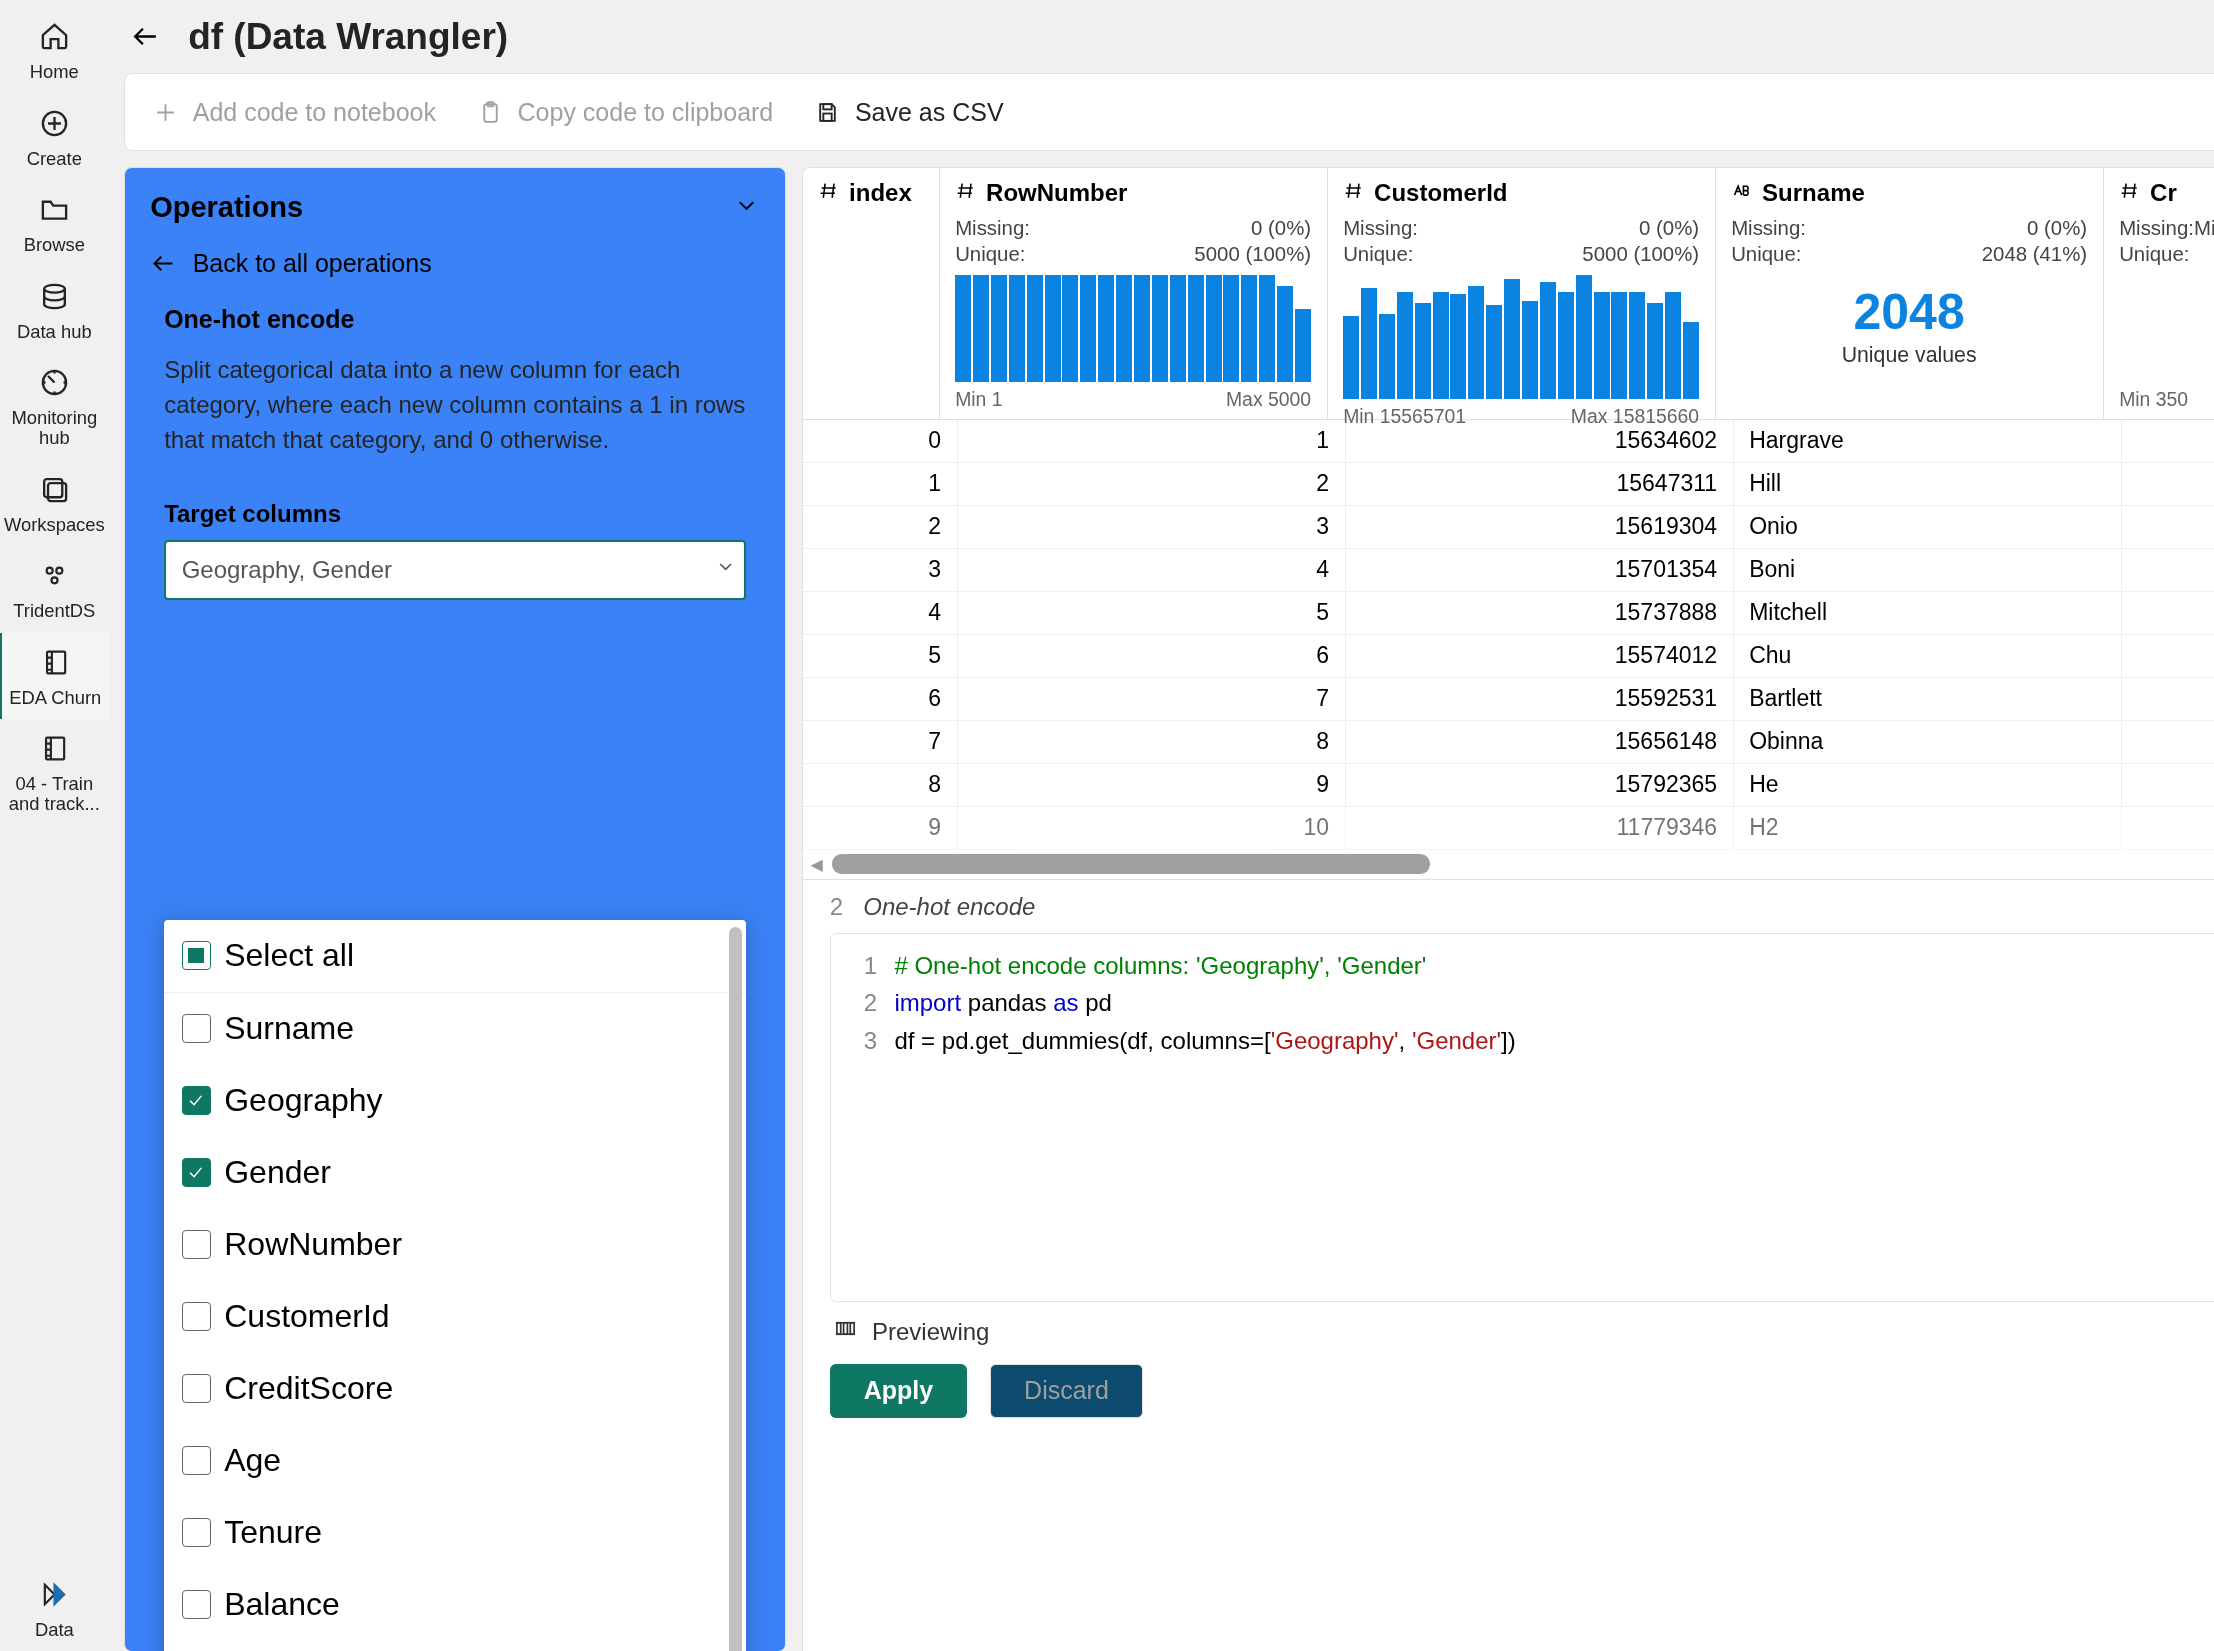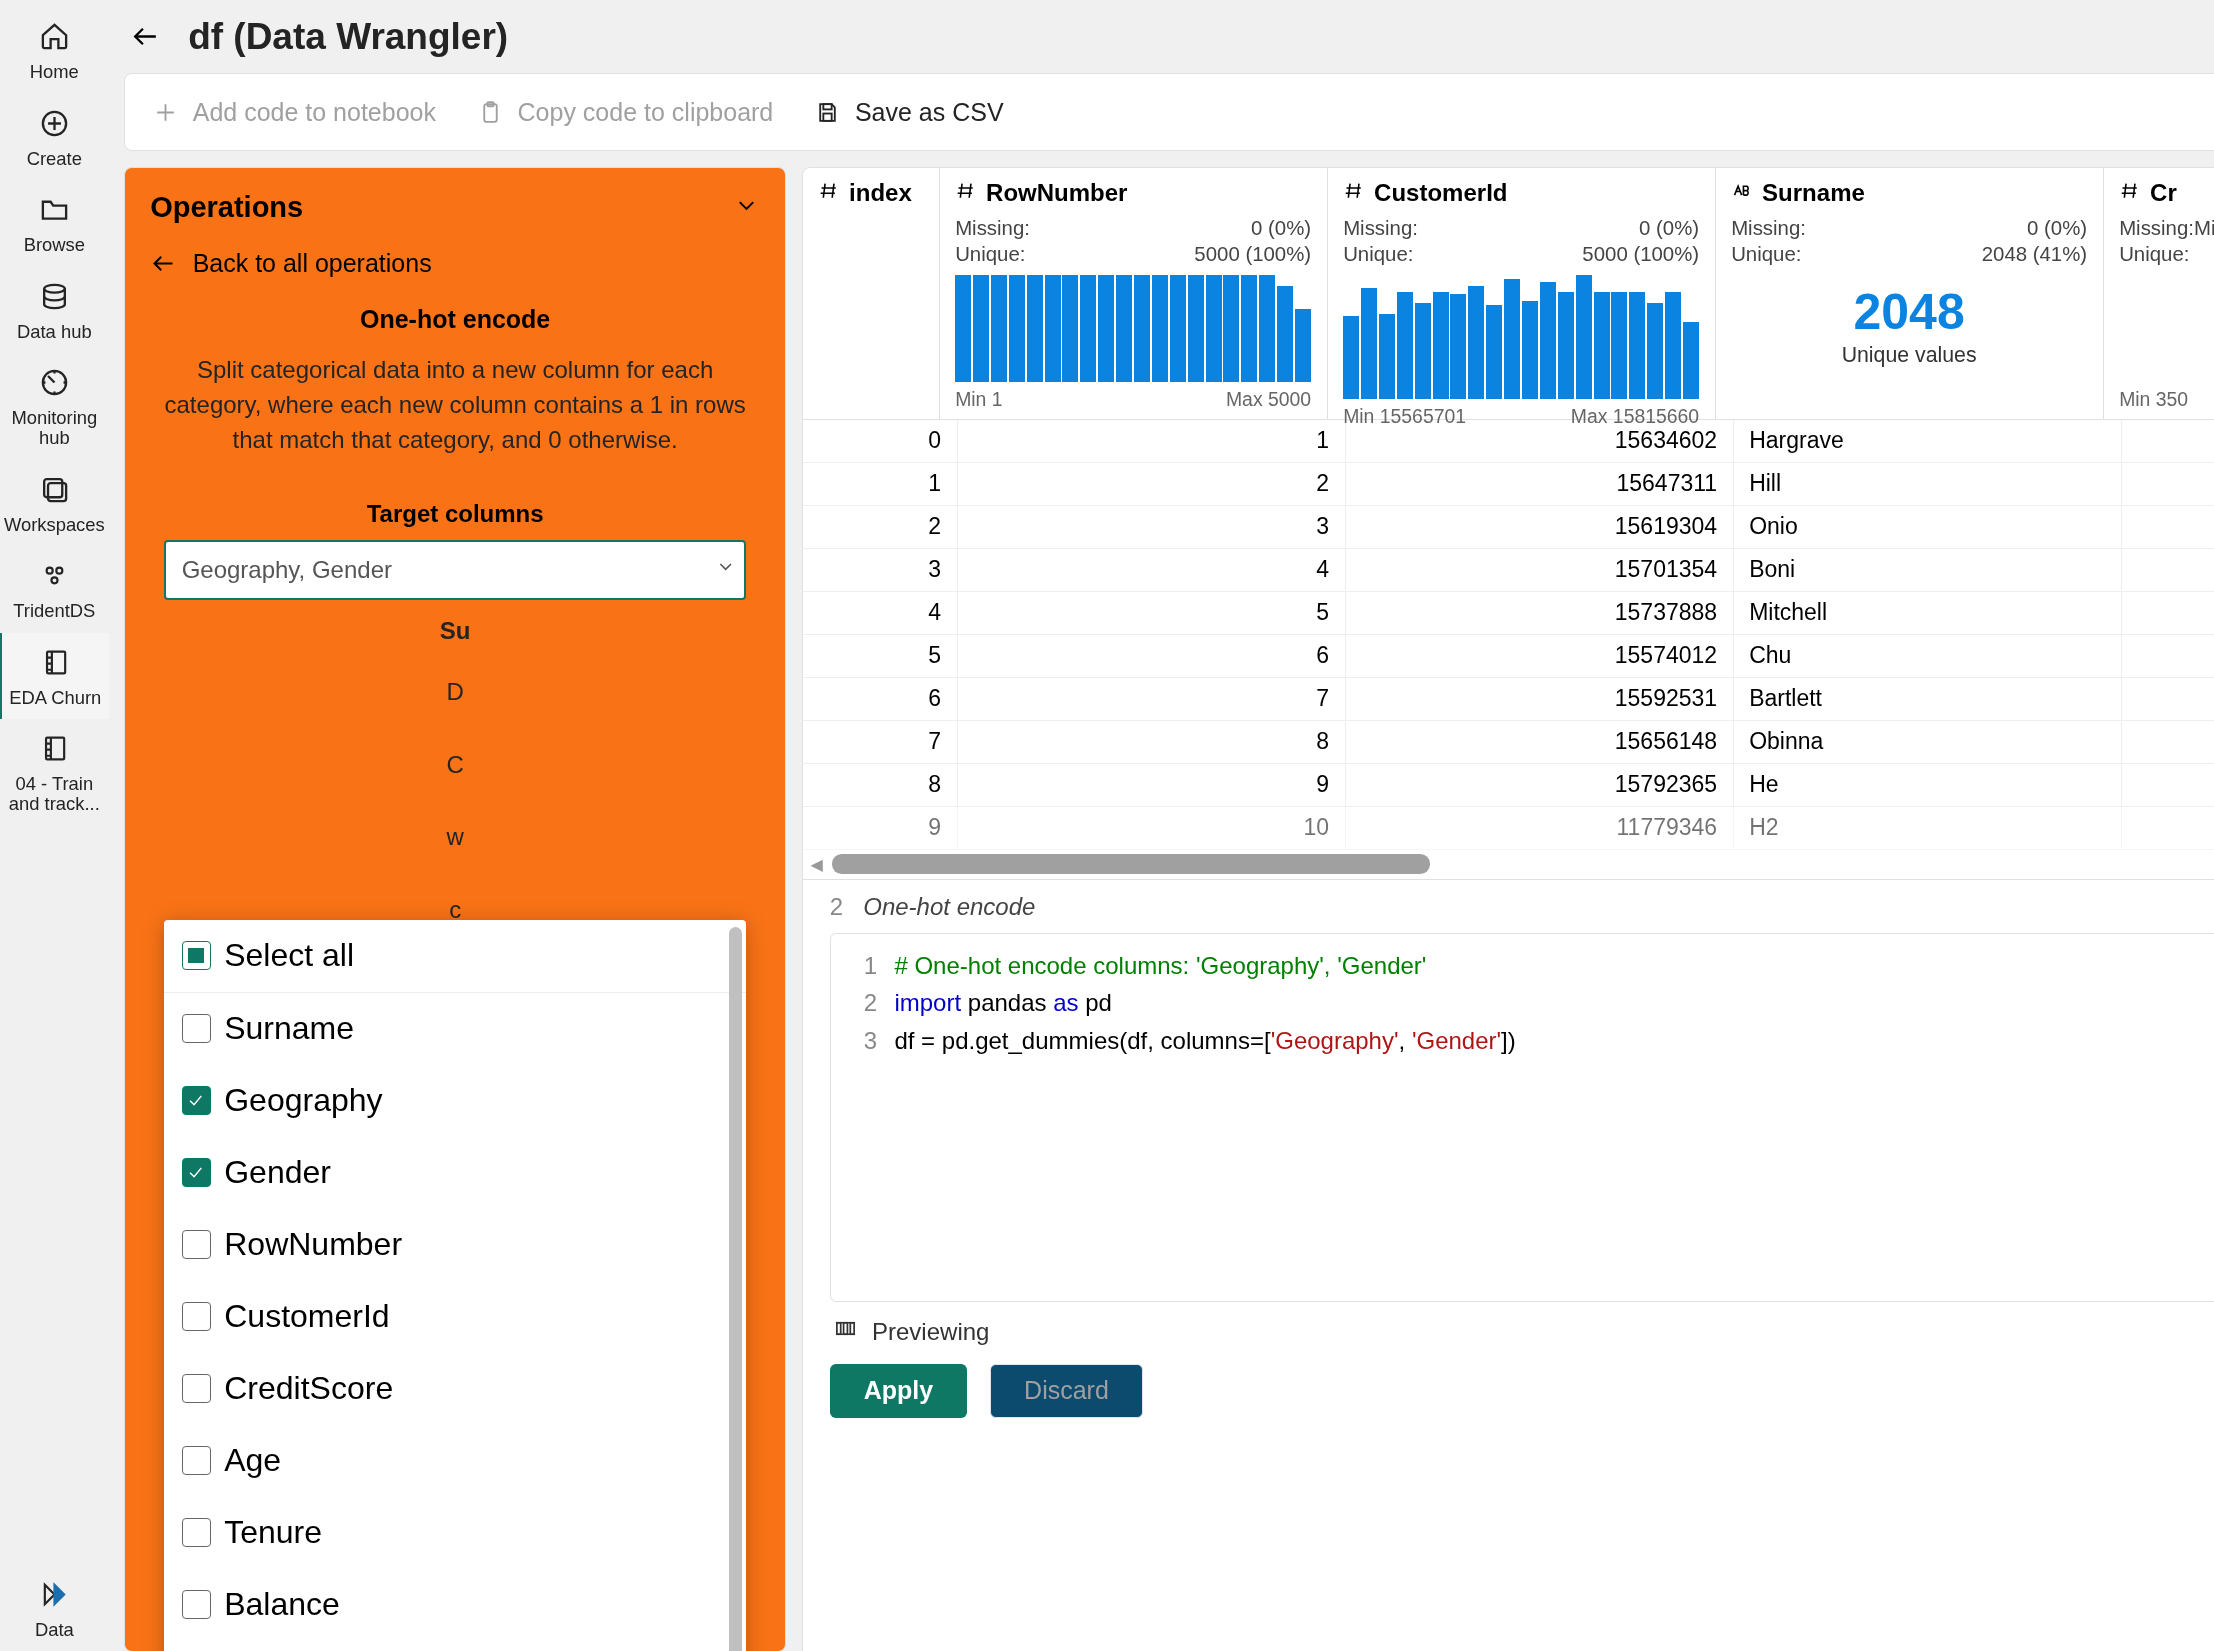--- a/index.html
+++ b/index.html
@@ -22,21 +22,21 @@
 
 .toolbar { margin: 0 15.5px; background: #fff; border: 1px solid #e0e0e0; border-radius: 7.8px; display:flex; align-items:center; gap: 41px; padding: 11.6px 27px; height: 78px;}
 .tbtn { display:flex; align-items:center; gap: 13.6px; font-size: 25px; color: #242424; cursor:pointer; }
 .tbtn.disabled { color: #a0a0a0; }
 .ticon { width: 27px; height: 27px; display:flex; align-items:center; justify-content:center; }
 
 
 .content { flex:1; display:flex; margin: 15.5px 0 0 15.5px; gap: 0; overflow:hidden; }
 
 
-.ops { width: 662px; background:#f97316; border:1px solid #e0e0e0; border-radius:7.8px; padding: 23px 0 0 0; position:relative;text-align:center; }
+.ops { width: 662px; background:#3b82f6; border:1px solid #e0e0e0; border-radius:7.8px; padding: 23px 0 0 0; position:relative; }
 .ops-head { display:flex; align-items:center; justify-content:space-between; padding: 0 25px;}
 .ops-title { font-size: 29px; font-weight:600; }
 .back-all { display:flex; align-items:center; gap: 15.5px; padding: 25px 25px 19.4px; font-size: 25px; cursor:pointer; }
 .op-name { font-size: 25px; font-weight:600; padding: 7.8px 39px 11.6px; }
 .op-desc { font-size: 24px; color:#242424; padding: 7.8px 39px 17.5px; line-height: 1.45; }
 .label { font-size: 24px; font-weight:600; padding: 25px 39px 11.6px; }
 .select { margin: 0 39px; border: 2.9px solid #0f7864; border-radius: 3.9px; height: 60px; display:flex; align-items:center; justify-content:space-between; padding: 0 7.8px 0 15.5px; font-size: 24px; color:#555; background:#fff; }
 
 
 .ops-rest { padding: 0 39px; font-size:24px; color:#242424;}
@@ -263,29 +263,20 @@
         <div class="op-name">One-hot encode</div>
         <div class="op-desc">Split categorical data into a new column for each category, where each new column contains a 1 in rows that match that category, and 0 otherwise.</div>
         <div class="label">Target columns</div>
         <div class="select">
           <span>Geography, Gender</span>
           <span><svg viewBox="0 0 24 24" width="21.3" height="21.3" stroke="#bbb">
                 <path d="M6 9l6 6 6-6"></path>
               </svg></span>
         </div>
 
-        <div class="ops-rest">
-          <div class="row">Su</div>
-          <div style="padding:25px 0 5.8px">D</div>
-          <div style="padding:39px 0 5.8px">C</div>
-          <div style="padding:39px 0 5.8px">w</div>
-          <div style="padding:39px 0 5.8px">c</div>
-          <div style="padding:39px 0 5.8px">N</div>
-          <div class="row" style="padding-top:29px">Cl</div>
-        </div>
 
         <div class="dropdown">
           <div class="dd-inner" id="dd-list">
               <div class="dd-item">
                 <span class="cb indet"></span>
                 <span>Select all</span>
               </div>
               <div class="dd-item">
                 <span class="cb"></span>
                 <span>Surname</span>

